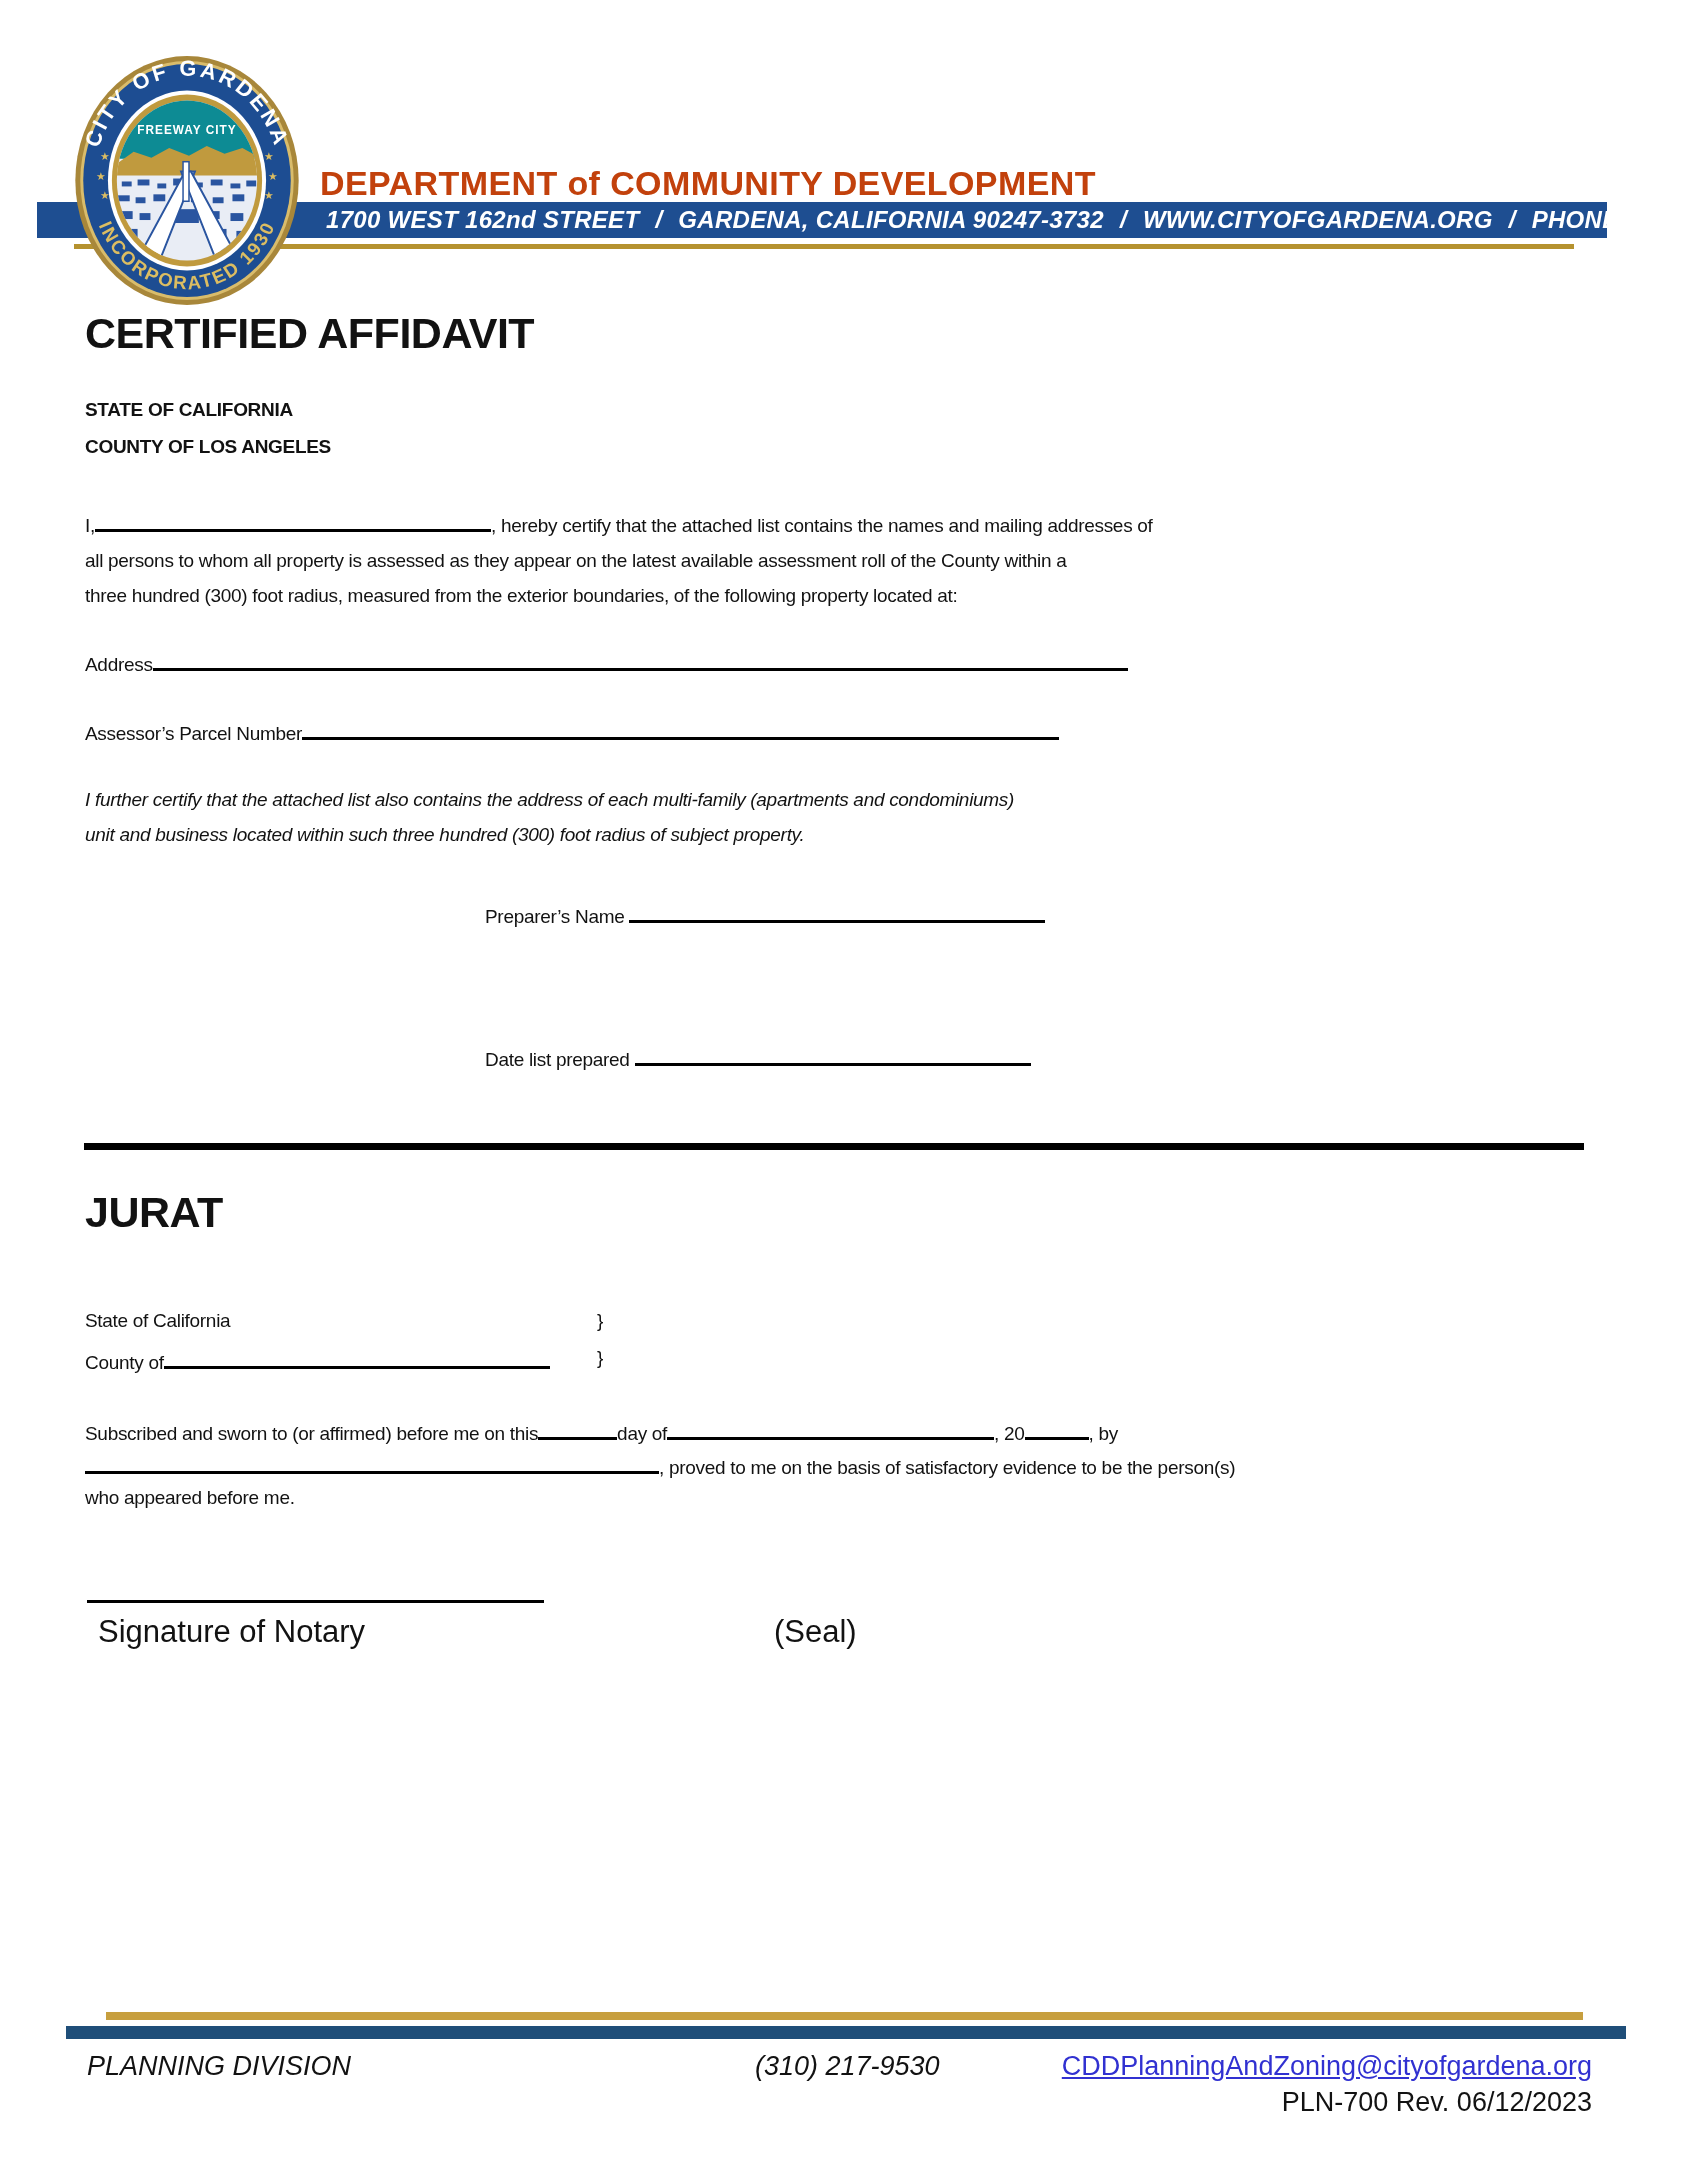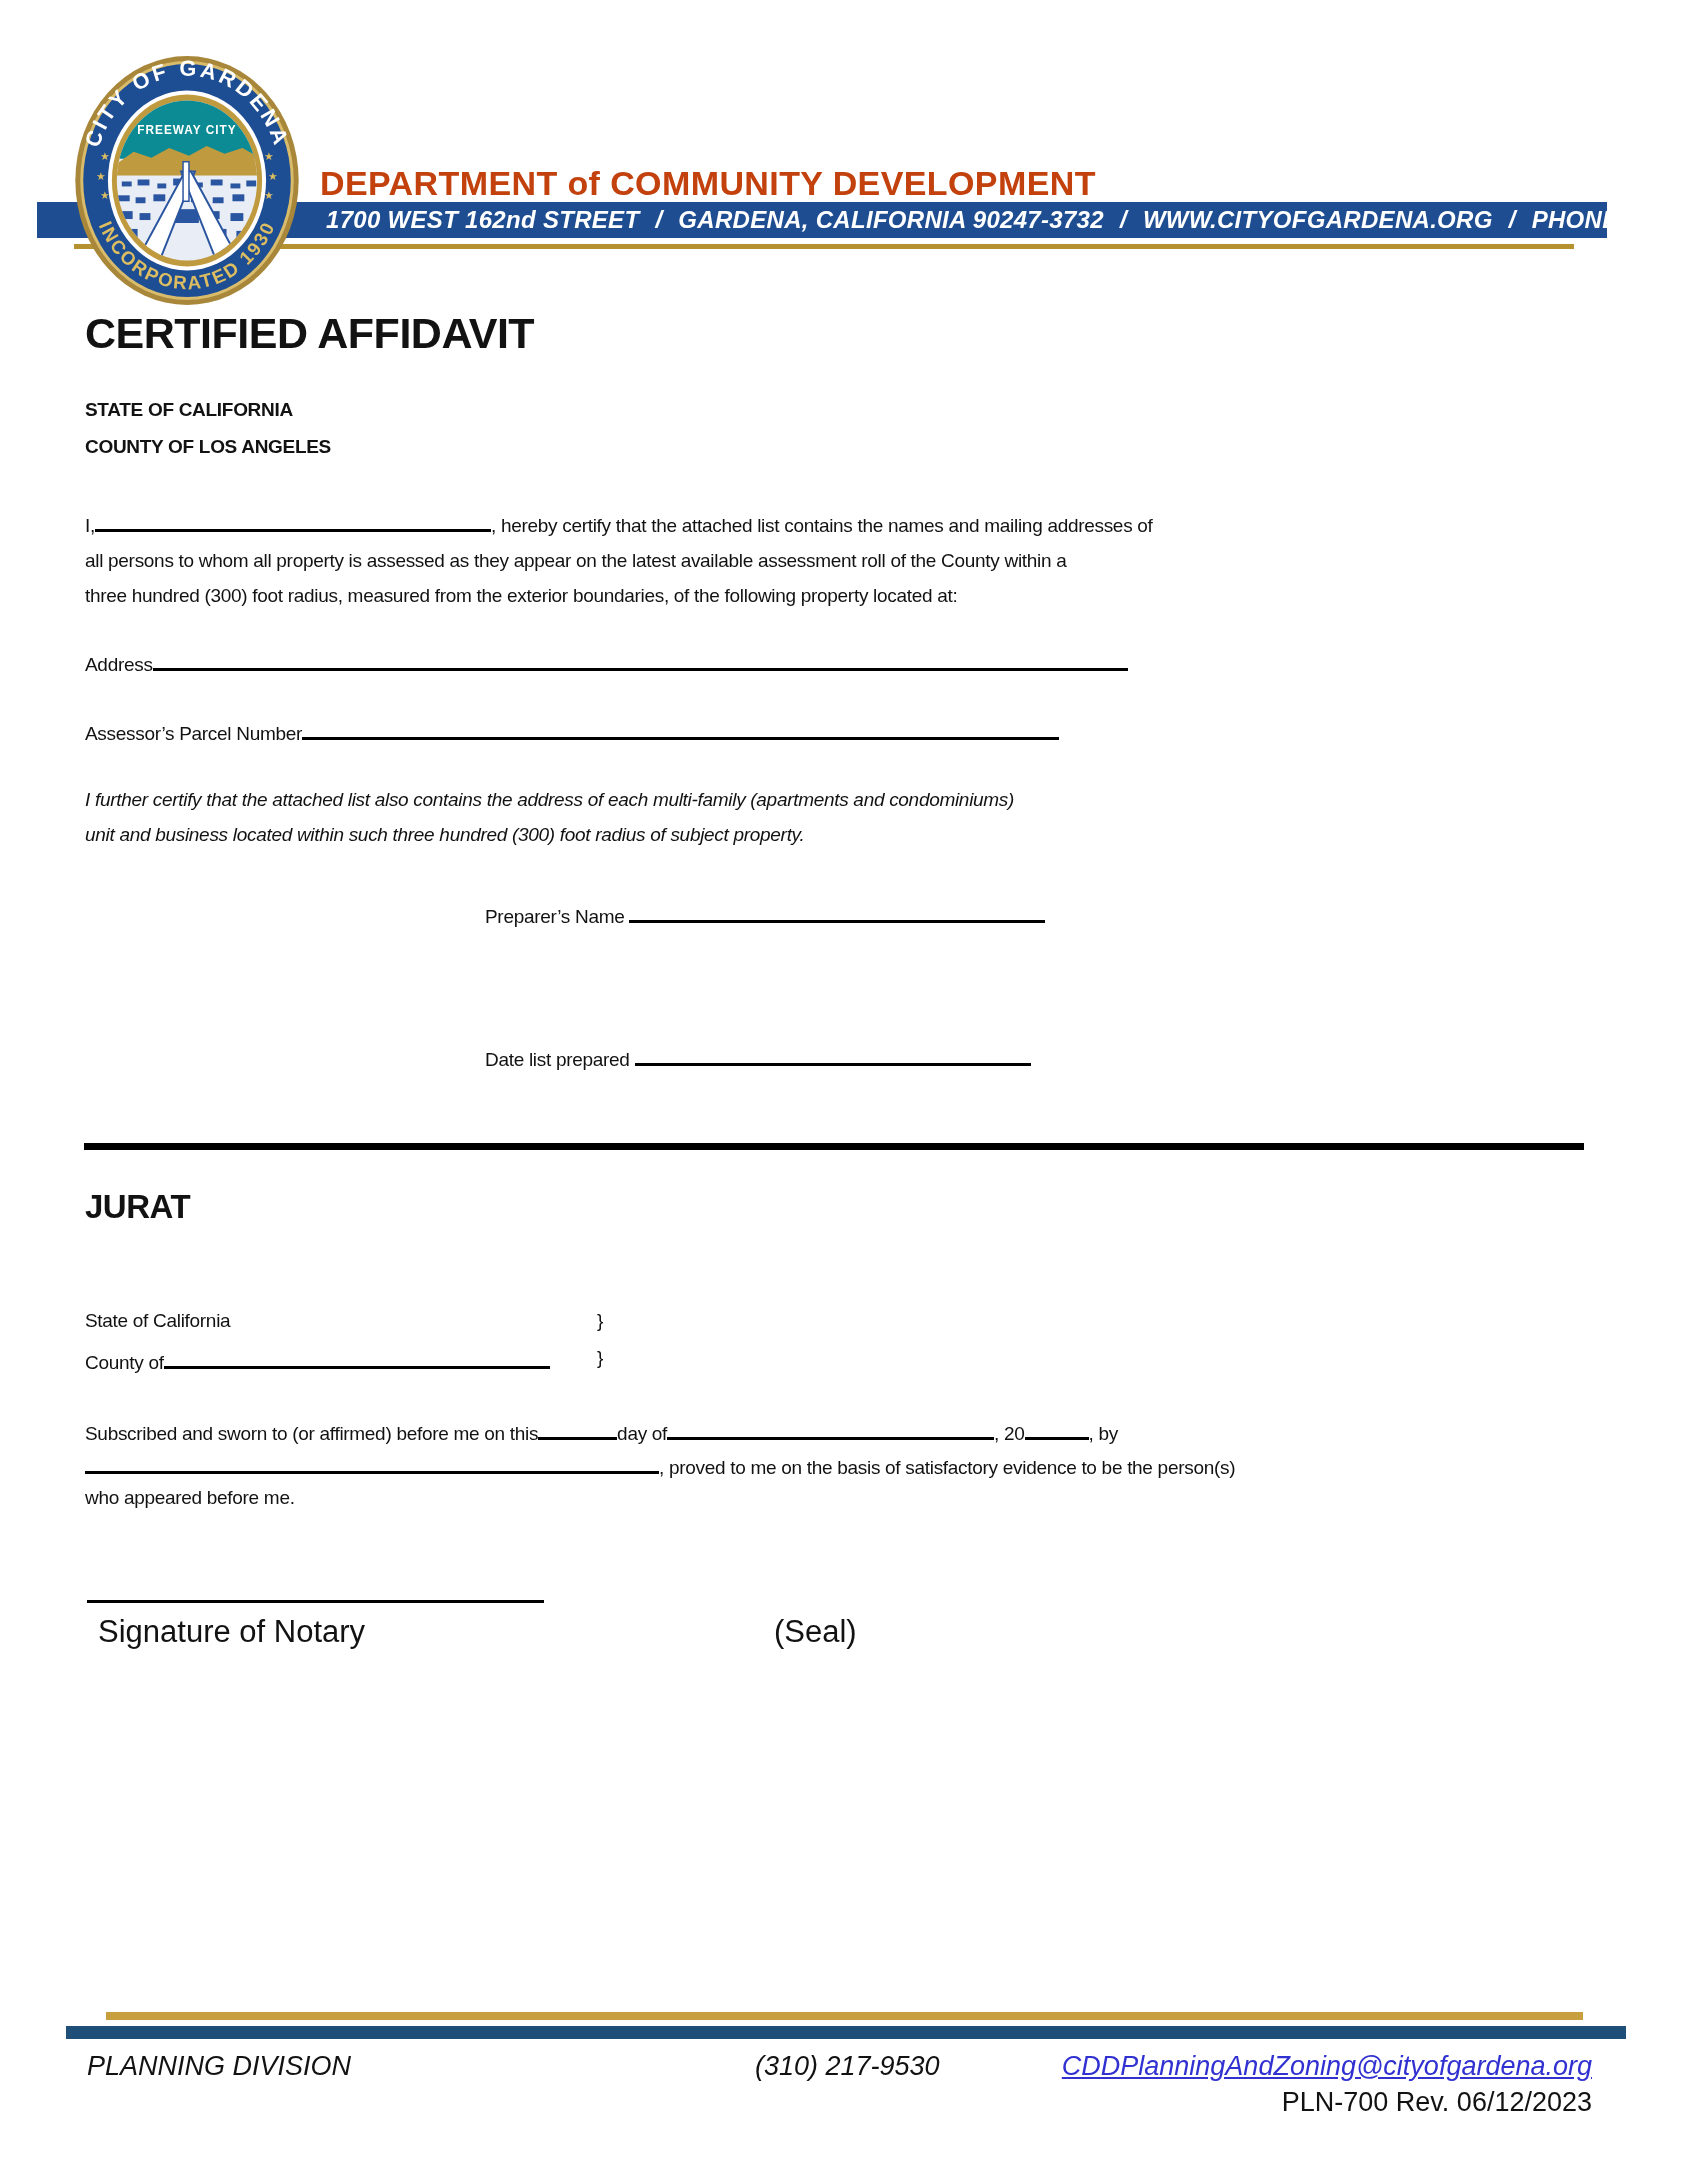--- a/index.html
+++ b/index.html
@@ -45,37 +45,37 @@
   #state-line{left:85px;top:392px;}
   #county-line{left:85px;top:429px;}
   #para1{left:85px;top:503px;}
   #addr-row{left:85px;top:642px;}
   #apn-row{left:85px;top:711px;}
   #para2{left:85px;top:782px;font-style:italic;}
   #prep-row{left:485px;top:894px;}
   #sig-row{left:485px;top:965px;}
   #date-row{left:485px;top:1037px;}
   #divider{left:84px;top:1143px;width:1500px;height:7px;background:#000;}
-  #jurat-title{left:85px;top:1188px;font-size:33px;font-weight:bold;letter-spacing:-0.5px;}
+  #jurat-title{left:85px;top:1188px;font-size:43px;font-weight:bold;letter-spacing:-0.5px;}
   #jurat-state-row{left:85px;top:1303px;}
   #jurat-county-row{left:85px;top:1340px;}
   .brace{position:absolute;left:512px;top:0;}
   #sworn-line1{left:85px;top:1411px;}
   #sworn-line2{left:85px;top:1445px;}
   #sworn-line3{left:85px;top:1480px;}
   #notary-line{left:87px;top:1600px;width:457px;height:3px;background:#000;}
   #notary-label{left:98px;top:1614px;font-size:31px;letter-spacing:0;}
   #seal-label{left:774px;top:1614px;font-size:31px;letter-spacing:0;}
   
   #footer-gold{left:106px;top:2012px;width:1477px;height:8px;background:#c79f3f;}
   #footer-blue{left:66px;top:2026px;width:1560px;height:13px;background:#1f4e79;}
   .footer-text{font-size:27px;letter-spacing:0;white-space:nowrap;}
   #footer-division{left:87px;top:2051px;font-style:italic;}
   #footer-phone{left:755px;top:2051px;font-style:italic;}
-  #footer-email{right:91px;top:2051px;font-style:italic;color:#3131d1;text-decoration:underline;cursor:pointer;}
+  #footer-email{right:91px;top:2051px;color:#3131d1;text-decoration:underline;cursor:pointer;}
   #footer-rev{right:91px;top:2087px;}
 </style>
 </head>
 <body>
 
 <div id="page">
 
   <div class="abs" id="blue-bar">
     <div id="blue-bar-text">
       <span>1700 WEST 162nd STREET</span><span class="sep">/</span><span>GARDENA, CALIFORNIA 90247-3732</span><span class="sep">/</span><span>WWW.CITYOFGARDENA.ORG</span><span class="sep">/</span><span>PHONE (310) 217-9530</span>

